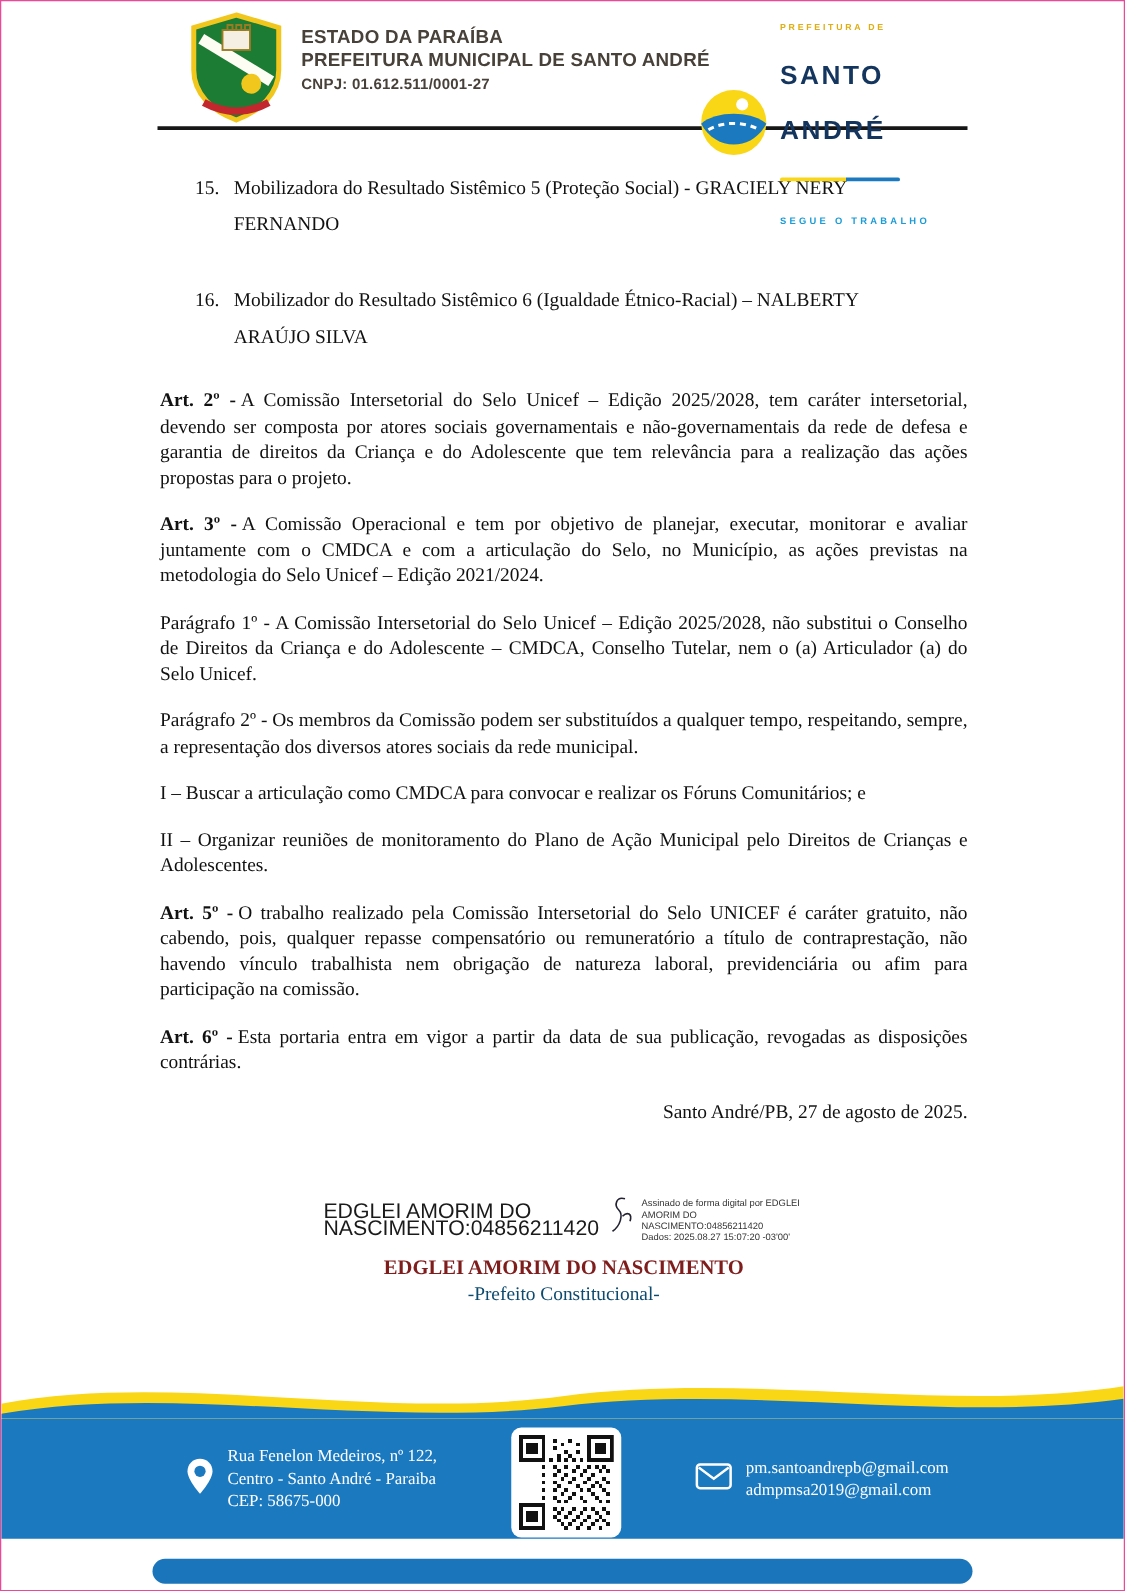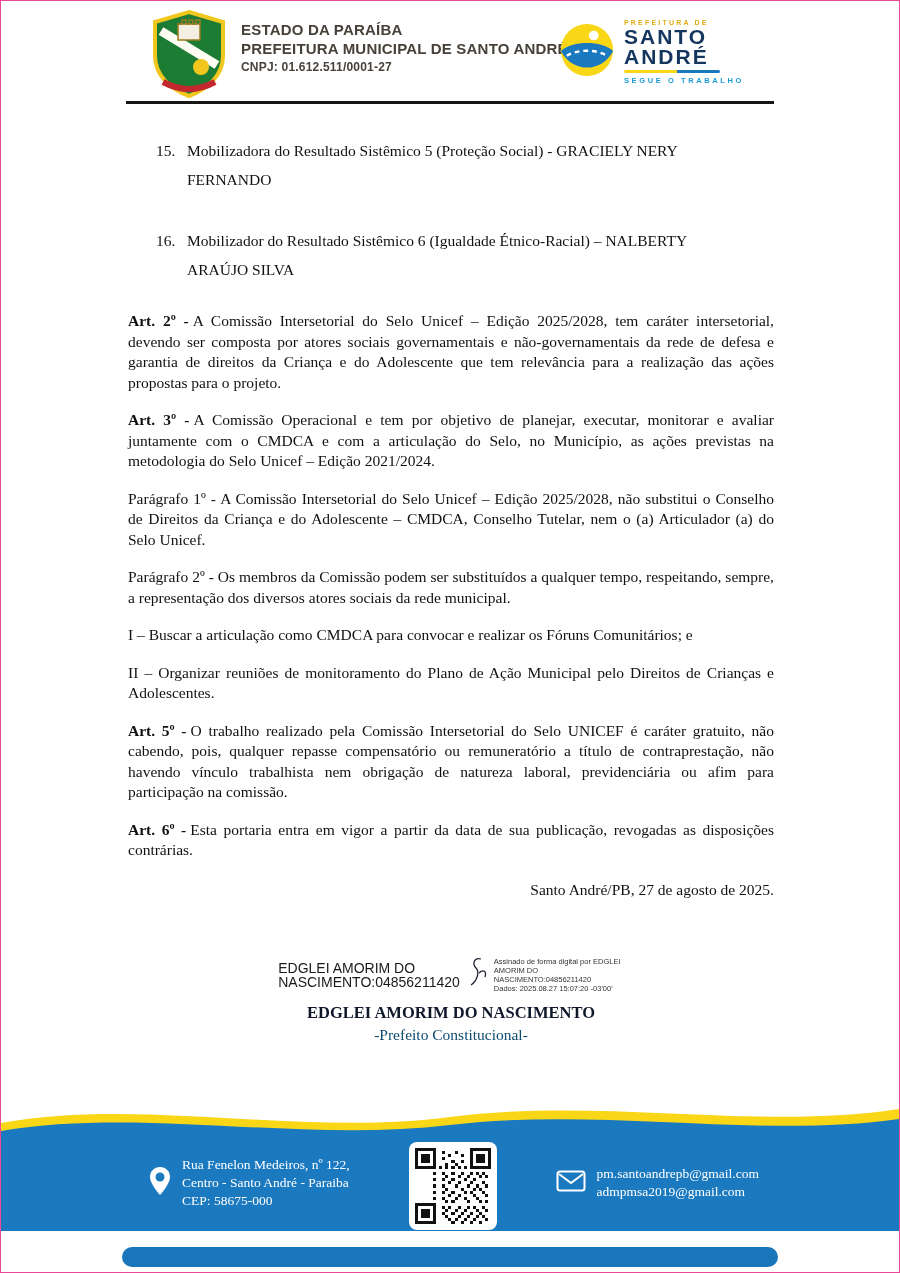--- a/index.html
+++ b/index.html
@@ -11,21 +11,21 @@
     position:relative; overflow:hidden; border:1px solid #ec4899;
   }
 
   
   .header { position:relative; height:100px; }
   .coat { position:absolute; left:150px; top:8px; }
   .org { position:absolute; left:240px; top:19px; font-family:"Liberation Sans", sans-serif;
          font-weight:bold; color:#48413a; line-height:19px; font-size:15px; letter-spacing:.2px; }
   .org .org-cnpj { font-size:12px; }
   .citylogo { position:absolute; left:558px; top:18px; display:flex; align-items:center; gap:9px; }
-  .logo-text { display:flex; flex-direction:column; font-family:"Liberation Sans", sans-serif; }
+  .logo-text { display:flex; flex-direction:column; font-family:"Liberation Sans", sans-serif;gap:24px; }
   .logo-pre { font-size:7px; letter-spacing:2.2px; color:#e0ae12; font-weight:bold; margin-bottom:1px; }
   .logo-santo, .logo-andre { font-size:21px; line-height:20px; font-weight:bold; color:#14365e; letter-spacing:2px; }
   .logo-swoosh { width:96px; height:3px; margin:3px 0 3px 0; border-radius:2px;
                  background:linear-gradient(90deg,#f9d616 0 55%, #1b79c0 55% 100%); }
   .logo-tag { font-size:7.5px; letter-spacing:2.6px; color:#1b9cd8; font-weight:bold; }
 
   .rule { height:3px; background:#161616; margin:0 125px; }
 
   
   .content { padding:0 125px 0 127px; color:#111; font-size:15.5px; }
@@ -39,23 +39,23 @@
   .para.first { margin-top:27px; }
   .lead { font-weight:bold; }
   .lead:not(:empty) { margin-right:4px; }
 
   .notice { margin-top:23px; padding-left:103px; line-height:20.5px; }
   .dateline { margin-top:19px; text-align:right; line-height:20.5px; }
 
   
   .sig-digital { margin-top:56px; display:flex; justify-content:center; align-items:center;
                  gap:6px; font-family:"Liberation Sans", sans-serif; }
-  .sig-left { font-size:14px; line-height:14px; color:#1a1a1a; }
+  .sig-left { font-size:17px; line-height:14px; color:#1a1a1a; }
   .sig-cert { font-size:7.5px; line-height:9px; color:#333; width:130px; }
-  .sig-name { margin-top:9px; text-align:center; font-weight:bold; font-size:16.5px; color:#0f172a; }
+  .sig-name { margin-top:9px; text-align:center; font-weight:bold; font-size:16.5px; color:#7f1d1d; }
   .sig-role { margin-top:3px; text-align:center; font-size:15.5px; color:#0c4a6e;font-family:Liberation Serif, serif; }
 
   
   .footer { position:absolute; left:0; right:0; bottom:0; }
   .wave { display:block; width:100%; height:40px; }
   .band { background:#1b79c0; height:96px; display:flex; align-items:center;
           justify-content:space-between; padding:0 140px 0 148px; color:#fff; }
   .addr-wrap, .mail-wrap { display:flex; align-items:center; gap:11px; }
   .addr div, .mails div { font-size:13.5px; line-height:18px; }
   .qr-card { width:88px; height:88px; background:#fff; border-radius:8px; padding:6px;

